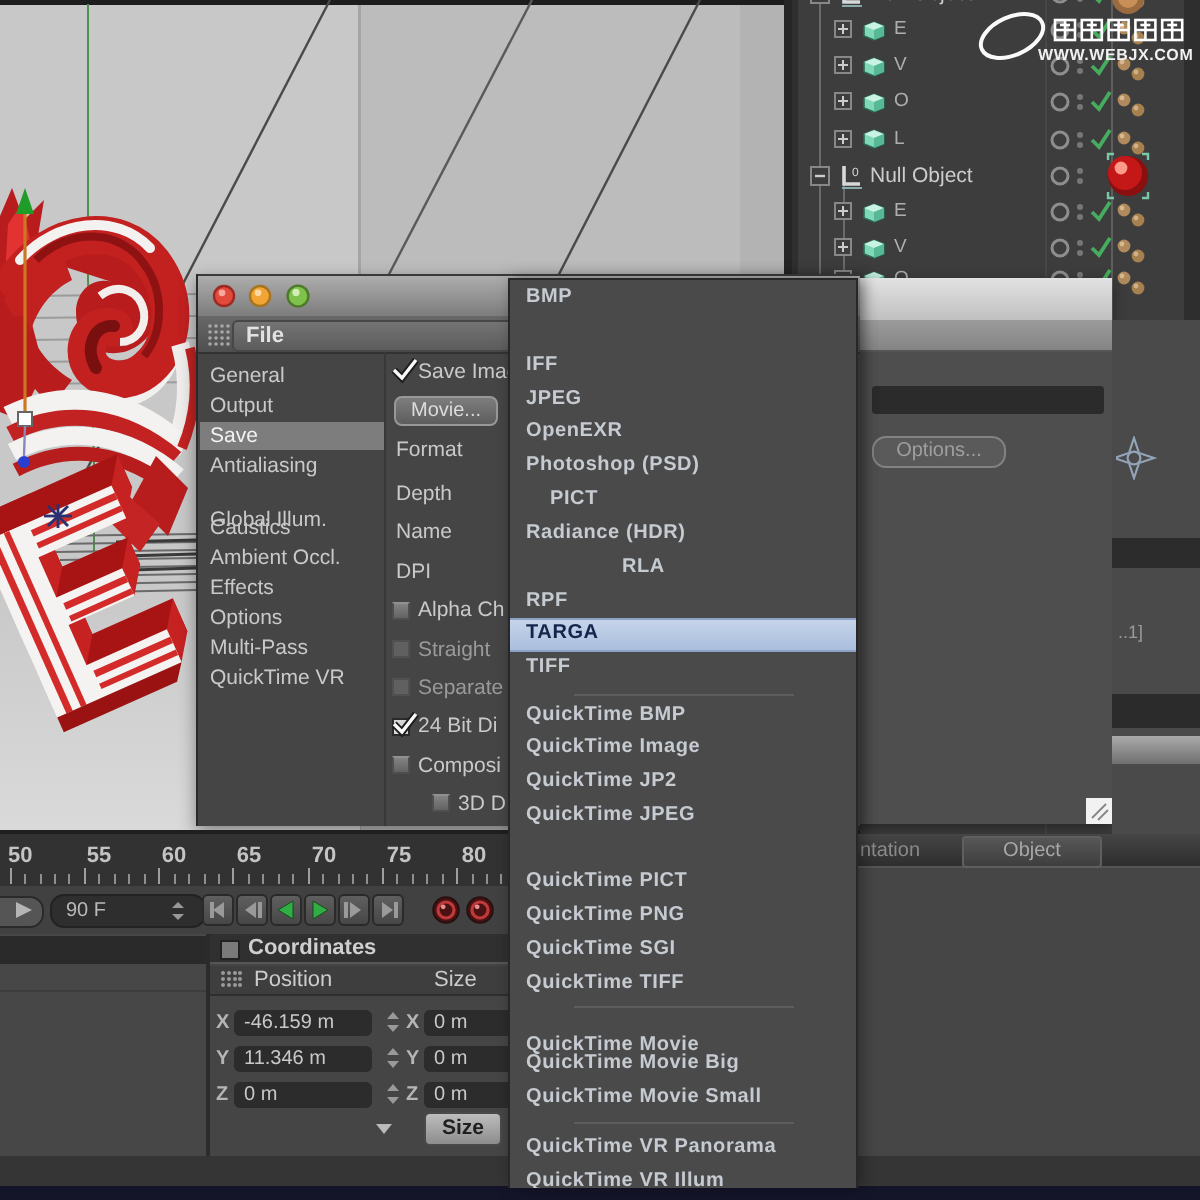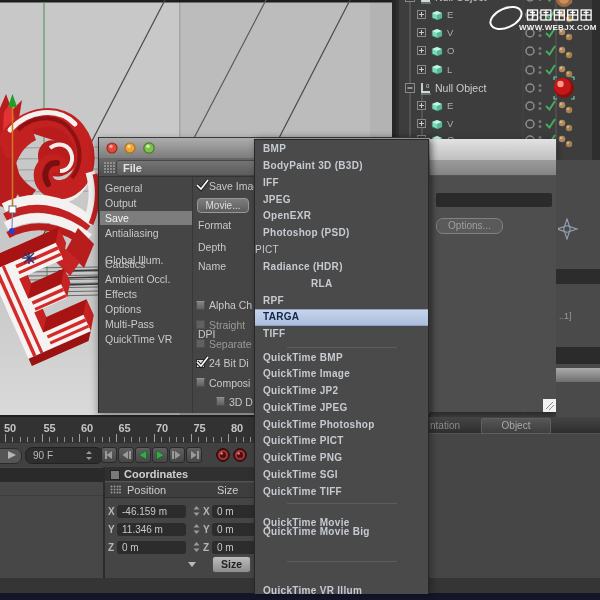--- a/index.html
+++ b/index.html
@@ -426,21 +426,21 @@
 
 <svg class="abs" style="left:95px;top:41.0px;" width="16" height="14">
       <path d="M3,7 L7,11 L14,2" stroke="#1d1d1d" stroke-width="3.6" fill="none"></path>
       <path d="M3,7 L7,11 L14,2" stroke="#fafafa" stroke-width="1.7" fill="none"></path>
     </svg>
 <div class="abs" style="left:110px;top:42.0px;height:14px;line-height:14px;color:#c9c9c9;font-size:10.5px;white-space:nowrap;overflow:hidden;width:46px;">Save Imag</div>
 <div class="abs" style="left:98px;top:61px;width:50px;height:13px;background:linear-gradient(#7d7d7d,#5d5d5d);border:1px solid #989898;border-radius:4px;color:#dcdcdc;font-size:10px;text-align:center;line-height:13px;">Movie...</div>
 <div class="abs" style="left:99px;top:81.0px;height:14px;line-height:14px;color:#c9c9c9;font-size:10.5px;white-space:nowrap;">Format</div>
 <div class="abs" style="left:99px;top:102.5px;height:14px;line-height:14px;color:#c9c9c9;font-size:10.5px;white-space:nowrap;">Depth</div>
 <div class="abs" style="left:99px;top:122.0px;height:14px;line-height:14px;color:#c9c9c9;font-size:10.5px;white-space:nowrap;">Name</div>
-<div class="abs" style="left:99px;top:141.5px;height:14px;line-height:14px;color:#c9c9c9;font-size:10.5px;white-space:nowrap;margin-top:48px;">DPI</div>
+<div class="abs" style="left:99px;top:141.5px;height:14px;line-height:14px;color:#c9c9c9;font-size:10.5px;white-space:nowrap;">DPI</div>
 <div class="abs" style="left:97px;top:163.5px;width:9px;height:9px;background:linear-gradient(#838383,#626262);border:1px solid #4e4e4e;border-top-color:#919191;box-sizing:border-box;"></div>
 <div class="abs" style="left:110px;top:161.0px;height:14px;line-height:14px;color:#c9c9c9;font-size:10.5px;white-space:nowrap;overflow:hidden;width:46px;">Alpha Ch</div>
 <div class="abs" style="left:97px;top:183.0px;width:9px;height:9px;background:#606060;border:1px solid #505050;box-sizing:border-box;"></div>
 <div class="abs" style="left:110px;top:180.5px;height:14px;line-height:14px;color:#9a9a9a;font-size:10.5px;white-space:nowrap;overflow:hidden;width:46px;">Straight</div>
 <div class="abs" style="left:97px;top:202.2px;width:9px;height:9px;background:#606060;border:1px solid #505050;box-sizing:border-box;"></div>
 <div class="abs" style="left:110px;top:199.7px;height:14px;line-height:14px;color:#9a9a9a;font-size:10.5px;white-space:nowrap;overflow:hidden;width:46px;">Separate</div>
 <div class="abs" style="left:97px;top:221.8px;width:9px;height:9px;background:#d6d6d6;border:1px solid #2a2a2a;box-sizing:border-box;"></div>
 <svg class="abs" style="left:95px;top:218.3px;" width="16" height="14">
       <path d="M3,7 L7,11 L14,2" stroke="#1d1d1d" stroke-width="3.6" fill="none"></path>
       <path d="M3,7 L7,11 L14,2" stroke="#fafafa" stroke-width="1.7" fill="none"></path>
@@ -630,46 +630,46 @@
   <div class="abs" style="left:3px;top:3px;color:#8a8a8a;font-size:10px;">ntation</div>
   <div class="abs" style="left:54px;top:1px;width:68px;height:14px;background:linear-gradient(#565656,#3e3e3e);border:1px solid #5f5f5f;border-radius:2px;color:#a8a8a8;font-size:10px;text-align:center;line-height:14px;">Object</div>
 </div>
 <div class="abs" style="left:427px;top:434px;width:173px;height:159px;background:#464646;"></div>
 
 <div class="abs" style="left:0;top:578px;width:600px;height:16px;background:#353535;"></div>
 <div class="abs" style="left:0;top:593px;width:600px;height:7px;background:#15152a;"></div>
 
 <div class="abs" id="menu" style="left:254px;top:139px;width:175px;height:455px;background:#4a4a4a;border:1px solid #272727;border-bottom:none;box-sizing:border-box;overflow:hidden;box-shadow:2px 0 7px rgba(0,0,0,0.35);">
   <div class="abs" style="left:8px;top:1.0px;height:16px;line-height:16px;color:#c6cbd1;font-size:10px;font-weight:bold;letter-spacing:0.3px;white-space:nowrap;">BMP</div>
-<div class="abs" style="left:8px;top:17.8px;height:16px;line-height:16px;color:#c6cbd1;font-size:10px;font-weight:bold;letter-spacing:0.3px;white-space:nowrap;">BodyPaint 3D (B3D)</div>
 <div class="abs" style="left:8px;top:34.7px;height:16px;line-height:16px;color:#c6cbd1;font-size:10px;font-weight:bold;letter-spacing:0.3px;white-space:nowrap;">IFF</div>
 <div class="abs" style="left:8px;top:51.5px;height:16px;line-height:16px;color:#c6cbd1;font-size:10px;font-weight:bold;letter-spacing:0.3px;white-space:nowrap;">JPEG</div>
 <div class="abs" style="left:8px;top:68.3px;height:16px;line-height:16px;color:#c6cbd1;font-size:10px;font-weight:bold;letter-spacing:0.3px;white-space:nowrap;">OpenEXR</div>
 <div class="abs" style="left:8px;top:85.1px;height:16px;line-height:16px;color:#c6cbd1;font-size:10px;font-weight:bold;letter-spacing:0.3px;white-space:nowrap;">Photoshop (PSD)</div>
-<div class="abs" style="left:0;top:102.0px;height:16px;line-height:16px;color:#c6cbd1;font-size:10px;font-weight:normal;letter-spacing:0.3px;white-space:nowrap;">PICT</div>
+<div class="abs" style="left:20px;top:102.0px;height:16px;line-height:16px;color:#c6cbd1;font-size:10px;font-weight:bold;letter-spacing:0.3px;white-space:nowrap;">PICT</div>
 <div class="abs" style="left:8px;top:118.8px;height:16px;line-height:16px;color:#c6cbd1;font-size:10px;font-weight:bold;letter-spacing:0.3px;white-space:nowrap;">Radiance (HDR)</div>
 <div class="abs" style="left:8px;top:135.6px;height:16px;line-height:16px;color:#c6cbd1;font-size:10px;font-weight:bold;letter-spacing:0.3px;white-space:nowrap;padding-left:48px;">RLA</div>
 <div class="abs" style="left:8px;top:152.5px;height:16px;line-height:16px;color:#c6cbd1;font-size:10px;font-weight:bold;letter-spacing:0.3px;white-space:nowrap;">RPF</div>
 <div class="abs" style="left:0px;top:168.8px;width:173px;height:17px;background:linear-gradient(#c6d4ea,#aabedd);border-top:1px solid #8ba2c6;border-bottom:1px solid #8ba2c6;box-sizing:border-box;"></div>
 <div class="abs" style="left:8px;top:169.3px;height:16px;line-height:16px;color:#13254a;font-size:10px;font-weight:bold;letter-spacing:0.3px;white-space:nowrap;">TARGA</div>
 <div class="abs" style="left:8px;top:186.1px;height:16px;line-height:16px;color:#c6cbd1;font-size:10px;font-weight:bold;letter-spacing:0.3px;white-space:nowrap;">TIFF</div>
 <div class="abs" style="left:32px;top:206.5px;width:110px;height:1px;background:#5d5d5d;"></div>
 <div class="abs" style="left:8px;top:209.7px;height:16px;line-height:16px;color:#c6cbd1;font-size:10px;font-weight:bold;letter-spacing:0.3px;white-space:nowrap;">QuickTime BMP</div>
 <div class="abs" style="left:8px;top:226.4px;height:16px;line-height:16px;color:#c6cbd1;font-size:10px;font-weight:bold;letter-spacing:0.3px;white-space:nowrap;">QuickTime Image</div>
 <div class="abs" style="left:8px;top:243.2px;height:16px;line-height:16px;color:#c6cbd1;font-size:10px;font-weight:bold;letter-spacing:0.3px;white-space:nowrap;">QuickTime JP2</div>
 <div class="abs" style="left:8px;top:259.9px;height:16px;line-height:16px;color:#c6cbd1;font-size:10px;font-weight:bold;letter-spacing:0.3px;white-space:nowrap;">QuickTime JPEG</div>
-<div class="abs" style="left:8px;top:276.6px;height:16px;line-height:16px;color:#c6cbd1;font-size:10px;font-weight:bold;letter-spacing:0.3px;white-space:nowrap;">QuickTime Photoshop</div>
 <div class="abs" style="left:8px;top:293.4px;height:16px;line-height:16px;color:#c6cbd1;font-size:10px;font-weight:bold;letter-spacing:0.3px;white-space:nowrap;">QuickTime PICT</div>
 <div class="abs" style="left:8px;top:310.1px;height:16px;line-height:16px;color:#c6cbd1;font-size:10px;font-weight:bold;letter-spacing:0.3px;white-space:nowrap;">QuickTime PNG</div>
 <div class="abs" style="left:8px;top:326.8px;height:16px;line-height:16px;color:#c6cbd1;font-size:10px;font-weight:bold;letter-spacing:0.3px;white-space:nowrap;">QuickTime SGI</div>
 <div class="abs" style="left:8px;top:343.5px;height:16px;line-height:16px;color:#c6cbd1;font-size:10px;font-weight:bold;letter-spacing:0.3px;white-space:nowrap;">QuickTime TIFF</div>
 <div class="abs" style="left:32px;top:363.3px;width:110px;height:1px;background:#5d5d5d;"></div>
 <div class="abs" style="left:8px;top:375px;height:16px;line-height:16px;color:#c6cbd1;font-size:10px;font-weight:bold;letter-spacing:0.3px;white-space:nowrap;">QuickTime Movie</div>
 <div class="abs" style="left:8px;top:384.1px;height:16px;line-height:16px;color:#c6cbd1;font-size:10px;font-weight:bold;letter-spacing:0.3px;white-space:nowrap;">QuickTime Movie Big</div>
+<div class="abs" style="left:8px;top:400.9px;height:16px;line-height:16px;color:#c6cbd1;font-size:10px;font-weight:bold;letter-spacing:0.3px;white-space:nowrap;">QuickTime Movie Small</div>
 <div class="abs" style="left:32px;top:421.0px;width:110px;height:1px;background:#5d5d5d;"></div>
+<div class="abs" style="left:8px;top:425.8px;height:16px;line-height:16px;color:#c6cbd1;font-size:10px;font-weight:bold;letter-spacing:0.3px;white-space:nowrap;">QuickTime VR Panorama</div>
 <div class="abs" style="left:8px;top:442.5px;height:16px;line-height:16px;color:#c6cbd1;font-size:10px;font-weight:bold;letter-spacing:0.3px;white-space:nowrap;">QuickTime VR Illum</div>
 </div>
 
 <svg class="abs" style="left:470px;top:0;" width="130" height="40" id="wm">
   <ellipse cx="36" cy="18" rx="16.5" ry="9.5" fill="none" stroke="#fafafa" stroke-width="2" transform="rotate(-24 36 18)"></ellipse>
   <g>
       <g transform="translate(57.0,9)" stroke="#ffffff" stroke-width="1.3" fill="none">
         <rect x="0.5" y="1" width="10" height="10"></rect>
         <line x1="0.5" y1="6" x2="10.5" y2="6"></line>
         <line x1="5.5" y1="1" x2="5.5" y2="11"></line>

